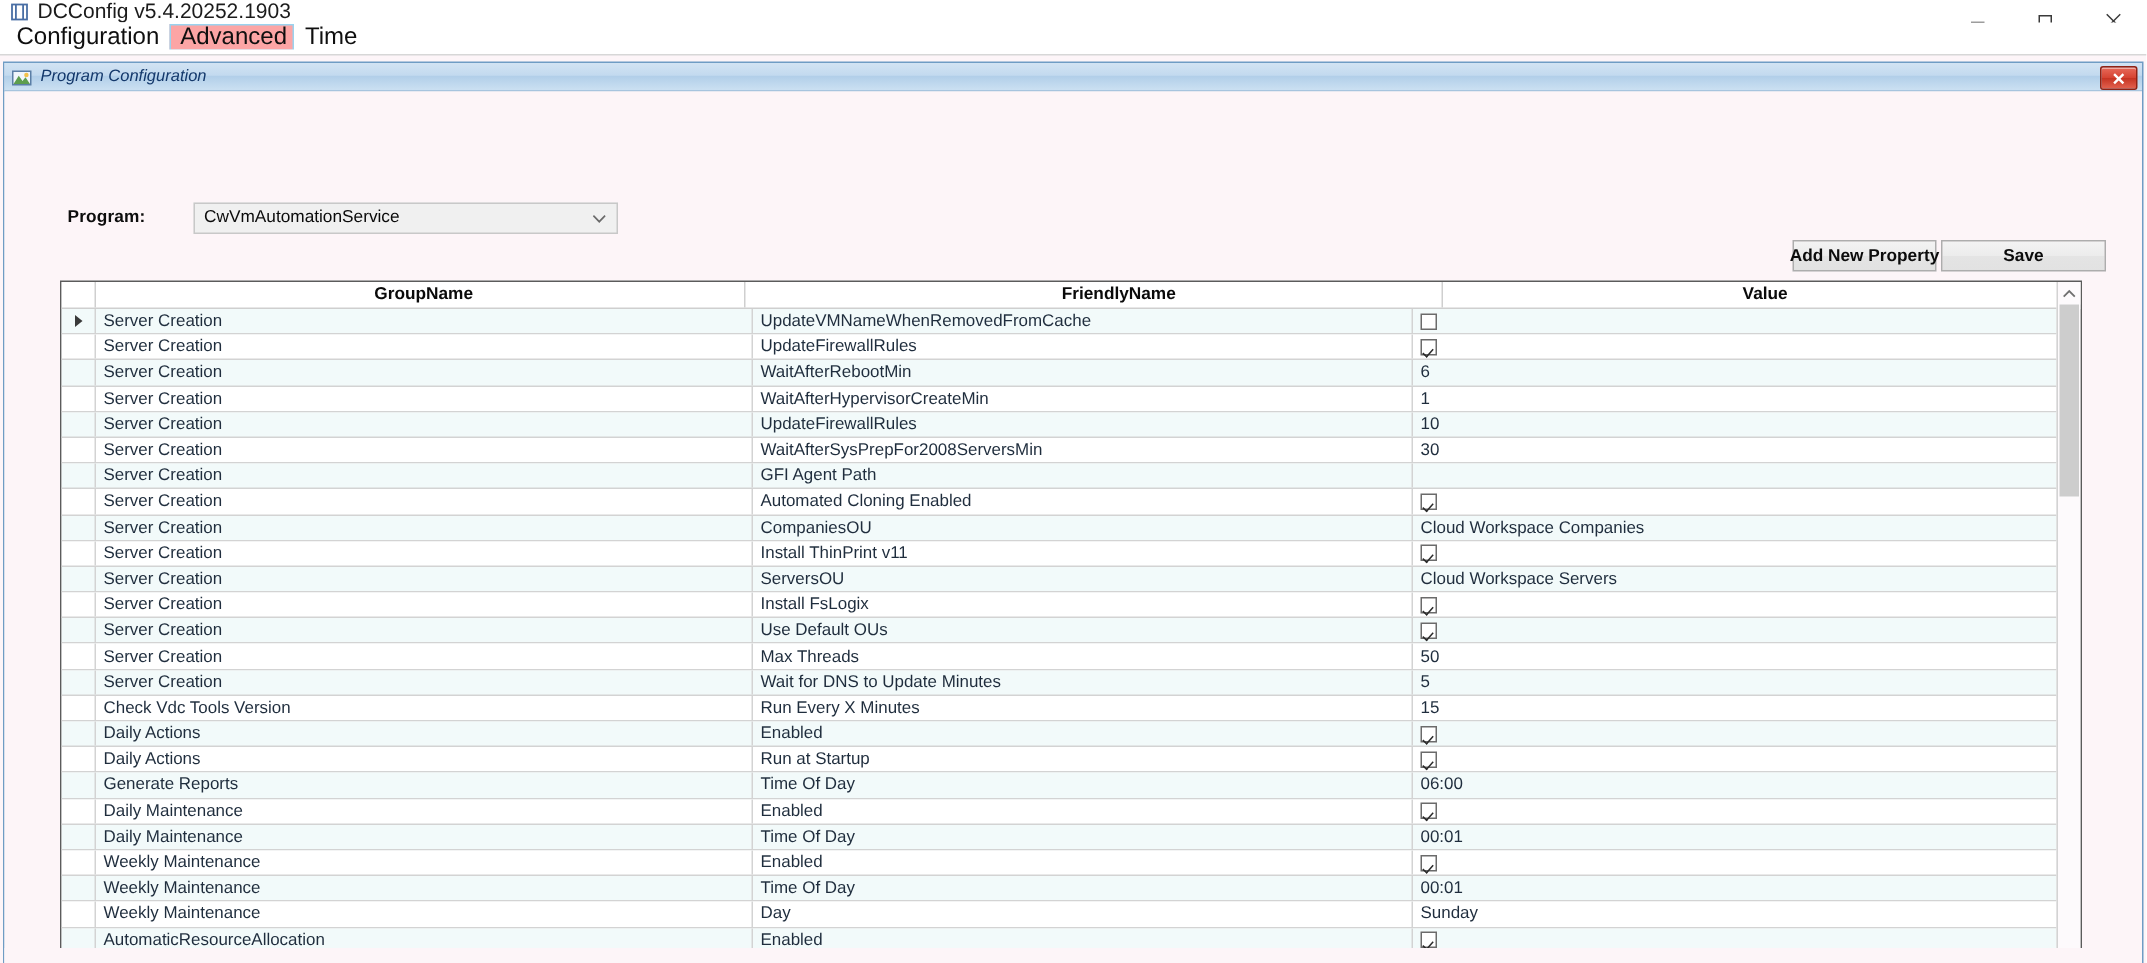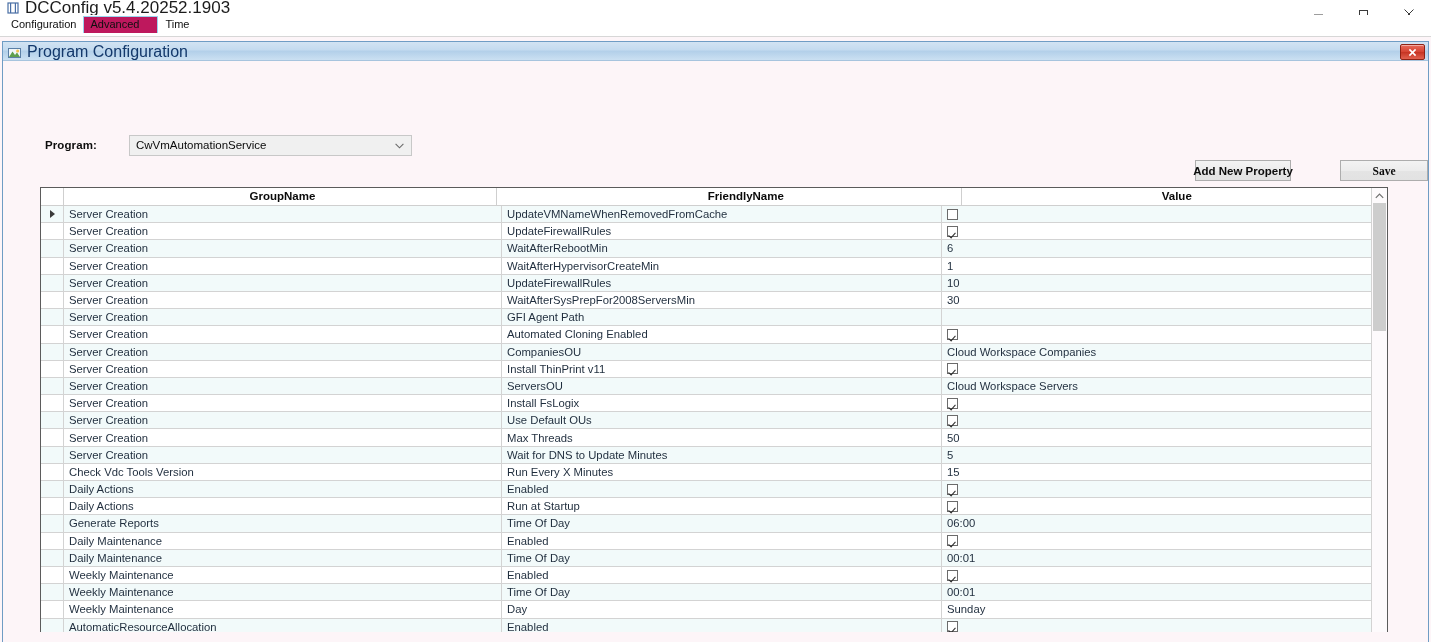--- a/index.html
+++ b/index.html
@@ -21,21 +21,21 @@
     position: absolute; left: 0; top: 0; width: 1431px; height: 15px;
     background: #ffffff;
     display: flex; align-items: center;
   }
   .win-icon {
     width: 12px; height: 12px; margin-left: 7px; margin-right: 6px;
     position: relative; flex: none;
   }
   .win-icon svg { display: block; }
   .win-title {
-    font-size: 17px; color: #1b1b1b; line-height: 15px;
+    font-size: 14px; color: #1b1b1b; line-height: 15px;
     white-space: nowrap;
   }
   .win-ctl-group {
     position: absolute; right: 0; top: 0; height: 28px;
     display: flex; align-items: center;
   }
   .win-ctl {
     width: 45px; height: 22px;
     display: flex; align-items: center; justify-content: center;
     color: #3a3a3a;
@@ -47,29 +47,29 @@
     position: absolute; left: 0; top: 15px; width: 1431px; height: 19px;
     background: #ffffff;
     display: flex; align-items: center;
     border-bottom: 1px solid #ffffff;
   }
   .menubar::after {
     content: ""; position: absolute; left: 0; right: 565px; bottom: 0;
     height: 1px; background: #ffffff;
   }
   .menu-item {
-    font-size: 11px; color: #0f0f0f;
+    font-size: 16px; color: #0f0f0f;
     padding: 2px 7px 3px 7px; margin: 0 0px;
     line-height: 13px; white-space: nowrap;
   }
   .menu-item:first-child { margin-left: 4px; }
   .menu-item.active {
-    background: #be185d;
+    background: #fca5a5;
     border: 1px solid #9ad3ef;
-    padding: 1px 18px 2px 6px;
+    padding: 1px 4px 2px 6px;
   }
 
   
   .mdi-client {
     position: absolute; left: 0; top: 36px; width: 1431px; height: 606px;
     background: #fdf5f8;
     border-top: 1px solid #d7d7d7;
   }
 
   
@@ -83,22 +83,23 @@
   .child-titlebar {
     position: relative;
     height: 19px; width: 100%;
     background: linear-gradient(to bottom, #d2e3f3 0%, #c3daef 45%, #b2cfe9 50%, #cbe0f2 100%);
     display: flex; align-items: center;
     border-bottom: 1px solid #a7c4de;
     box-sizing: border-box;
   }
   .child-icon { width: 14px; height: 13px; margin-left: 5px; margin-right: 5px; flex: none; }
   .child-title {
-    font-size: 16px; color: #13386b; line-height: 13px; white-space: nowrap;
+    font-size: 11px; color: #13386b; line-height: 13px; white-space: nowrap;
     font-weight: 400;
+    font-style: italic;
   }
   .child-close {
     position: absolute; right: 3px; top: 2px;
     width: 23px; height: 14px;
     border-radius: 2px;
     background: linear-gradient(to bottom, #e86a5a 0%, #d64433 48%, #c63423 52%, #e2614f 100%);
     border: 1px solid #8e2215;
     display: flex; align-items: center; justify-content: center;
     box-shadow: inset 0 1px 0 rgba(255,255,255,0.45);
   }
@@ -138,21 +139,21 @@
   .btn {
     position: absolute; height: 21px;
     background: linear-gradient(to bottom, #f3f3f3 0%, #ececec 50%, #e4e4e4 51%, #e2e2e2 100%);
     border: 1px solid #adadad;
     box-sizing: border-box;
     display: flex; align-items: center; justify-content: center;
     font-size: 11.5px; color: #0c0c0c; font-weight: bold;
     white-space: nowrap;
   }
   #btn-addprop { left: 1192px; top: 99px; width: 96px; }
-  #btn-save    { left: 1337px; top: 99px; width: 88px; font-family: Liberation Serif, serif; }
+  #btn-save    { left: 1291px; top: 99px; width: 110px; }
 
   
   .grid-wrap {
     position: absolute; left: 37px; top: 126px;
     width: 1348px; height: 500px;
     border: 1px solid #5b5b5b;
     box-sizing: border-box;
     background: #ffffff;
     overflow: hidden;
   }

